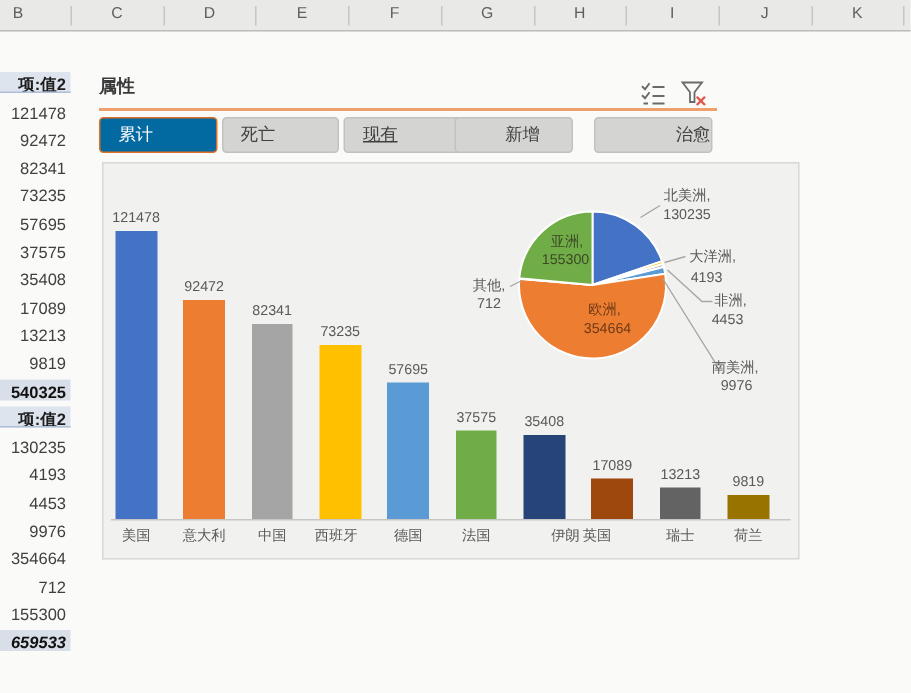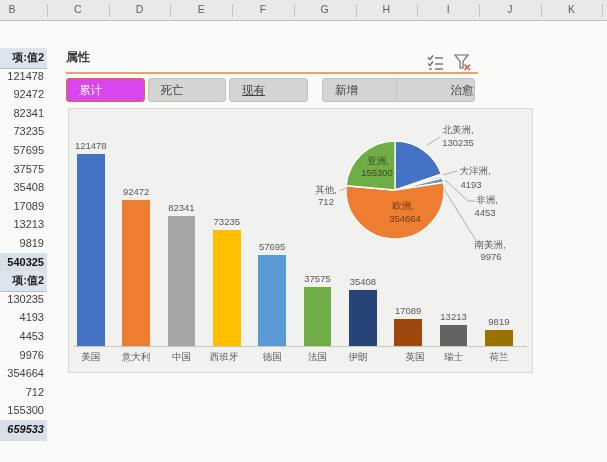--- a/index.html
+++ b/index.html
@@ -3,29 +3,29 @@
 <meta charset="utf-8">
 <style>
   html,body{margin:0;padding:0;}
   body{width:607px;height:462px;background:#FAFAF8;font-family:"Liberation Sans",sans-serif;position:relative;overflow:hidden;}
   .sheet{position:absolute;inset:0;}
   
   .colhdr{position:absolute;top:0;left:0;width:607px;height:20px;background:#E9E9E7;border-bottom:1px solid #BDBDBB;}
   .colhdr .letter{position:absolute;top:3px;font-size:10.5px;color:#5E5E5E;transform:translateX(-50%);}
   .colhdr .tick{position:absolute;top:4px;height:13px;width:1px;background:#C6C6C4;}
   
-  .cell{position:absolute;left:0;width:47px;box-sizing:border-box;text-align:right;padding-right:3px;font-size:11px;color:#3F3F3F;line-height:18.6px;height:21px;white-space:nowrap;overflow:hidden;}
+  .cell{position:absolute;left:0;width:47px;box-sizing:border-box;text-align:right;padding-right:3px;font-size:11px;color:#3F3F3F;line-height:18.6px;height:14px;white-space:nowrap;overflow:hidden;}
   .cell.hdr{background:#DEE4EE;font-weight:bold;color:#1d1d1d;border-bottom:1px solid #AEBED8;}
   .cell.total{background:#D9DFE9;font-weight:bold;color:#111;}
   
   .slicer-title{position:absolute;left:66px;top:49px;font-size:12px;font-weight:bold;color:#3A3A3A;}
   .slicer-line{position:absolute;left:66px;top:72px;width:412px;height:2px;background:#EDA06B;}
   .slicer-icons{position:absolute;left:426px;top:53px;width:52px;height:19px;}
   .slicer-btn{position:absolute;top:78px;height:24px;width:78.5px;border-radius:3px;box-sizing:border-box;font-size:11.5px;line-height:22px;padding-left:12px;color:#404040;background:#D4D4D2;border:1px solid #C1C1BF;cursor:pointer;}
-  .slicer-btn.selected{background:#d946ef;border-color:#DE6F25;color:#FFFFFF;}
+  .slicer-btn.selected{background:#0369a1;border-color:#DE6F25;color:#FFFFFF;}
   
   .chart{position:absolute;left:68px;top:108px;width:465px;height:265px;background:#F1F1EF;border:1px solid #D8D8D6;box-sizing:border-box;}
   .axis{position:absolute;left:5px;top:237px;width:453px;height:1px;background:#C6C6C4;}
   .bar{position:absolute;width:27.5px;}
   .bar-label{position:absolute;font-size:9.5px;color:#595959;transform:translateX(-50%);white-space:nowrap;}
   .cat-label{position:absolute;top:242px;font-size:9.5px;color:#595959;transform:translateX(-50%);white-space:nowrap;}
   .pie-svg{position:absolute;left:0;top:0;}
   svg text{font-family:"Liberation Sans",sans-serif;}
 </style>
 </head>
@@ -100,21 +100,21 @@
         <line x1="11.5" y1="11.5" x2="17" y2="17"></line>
         <line x1="17" y1="11.5" x2="11.5" y2="17"></line>
       </g>
     </svg>
   </div>
 
   <div id="slicer-buttons">
       <div class="slicer-btn selected" style="left: 66px;">累计</div>
       <div class="slicer-btn" style="left: 147.5px;">死亡</div>
       <div class="slicer-btn" style="left: 229px; text-decoration: underline;">现有</div>
-      <div class="slicer-btn" style="left: 322px;">新增</div>
+      <div class="slicer-btn" style="left: 303px; text-align: center;">新增</div>
       <div class="slicer-btn" style="left: 396px; text-align: right;">治愈</div>
     </div>
 
   <div class="chart" id="chart">
     <div id="bars">
         <div class="bar" style="left: 8px; top: 45px; height: 192px; background: rgb(68, 114, 196);"></div>
         <div class="bar-label" style="left: 21.75px; top: 31px;">121478</div>
         <div class="bar" style="left: 53.35px; top: 90.8449px; height: 146.155px; background: rgb(237, 125, 49);"></div>
         <div class="bar-label" style="left: 67.1px; top: 76.8449px;">92472</div>
         <div class="bar" style="left: 98.7px; top: 106.857px; height: 130.143px; background: rgb(165, 165, 165);"></div>
@@ -135,22 +135,22 @@
         <div class="bar-label" style="left: 429.9px; top: 207.481px;">9819</div>
       </div>
     <div class="axis"></div>
     <div id="cats">
         <div class="cat-label" style="left: 21.75px;">美国</div>
         <div class="cat-label" style="left: 67.1px; text-align: center;">意大利</div>
         <div class="cat-label" style="left: 112.45px;">中国</div>
         <div class="cat-label" style="left: 155px;">西班牙</div>
         <div class="cat-label" style="left: 203.15px;">德国</div>
         <div class="cat-label" style="left: 248.5px;">法国</div>
-        <div class="cat-label" style="left: 289px;">伊朗</div>
-        <div class="cat-label" style="left: 346px;">英国</div>
+        <div class="cat-label" style="left: 308px;">伊朗</div>
+        <div class="cat-label" style="left: 329px;">英国</div>
         <div class="cat-label" style="left: 384.55px;">瑞士</div>
         <div class="cat-label" style="left: 429.9px;">荷兰</div>
       </div>
     <svg class="pie-svg" id="pie" width="463" height="263" viewBox="0 0 463 263">
         <path d="M326,81 L326.00,32.00 A49,49 0 0 1 372.35,65.12 Z" fill="#4472C4" stroke="#FFFFFF" stroke-width="1.3"></path>
         <path d="M326,81 L372.35,65.12 A49,49 0 0 1 372.95,66.98 Z" fill="#FFC000" stroke="#FFFFFF" stroke-width="1.3"></path>
         <path d="M326,81 L372.95,66.98 A49,49 0 0 1 373.50,68.99 Z" fill="#A5A5A5" stroke="#FFFFFF" stroke-width="1.3"></path>
         <path d="M326,81 L373.50,68.99 A49,49 0 0 1 374.43,73.55 Z" fill="#5B9BD5" stroke="#FFFFFF" stroke-width="1.3"></path>
         <path d="M326,81 L374.43,73.55 A49,49 0 1 1 277.17,76.86 Z" fill="#ED7D31" stroke="#FFFFFF" stroke-width="1.3"></path>
         <path d="M326,81 L277.17,76.86 A49,49 0 0 1 277.20,76.53 Z" fill="#264478" stroke="#FFFFFF" stroke-width="1.3"></path>

